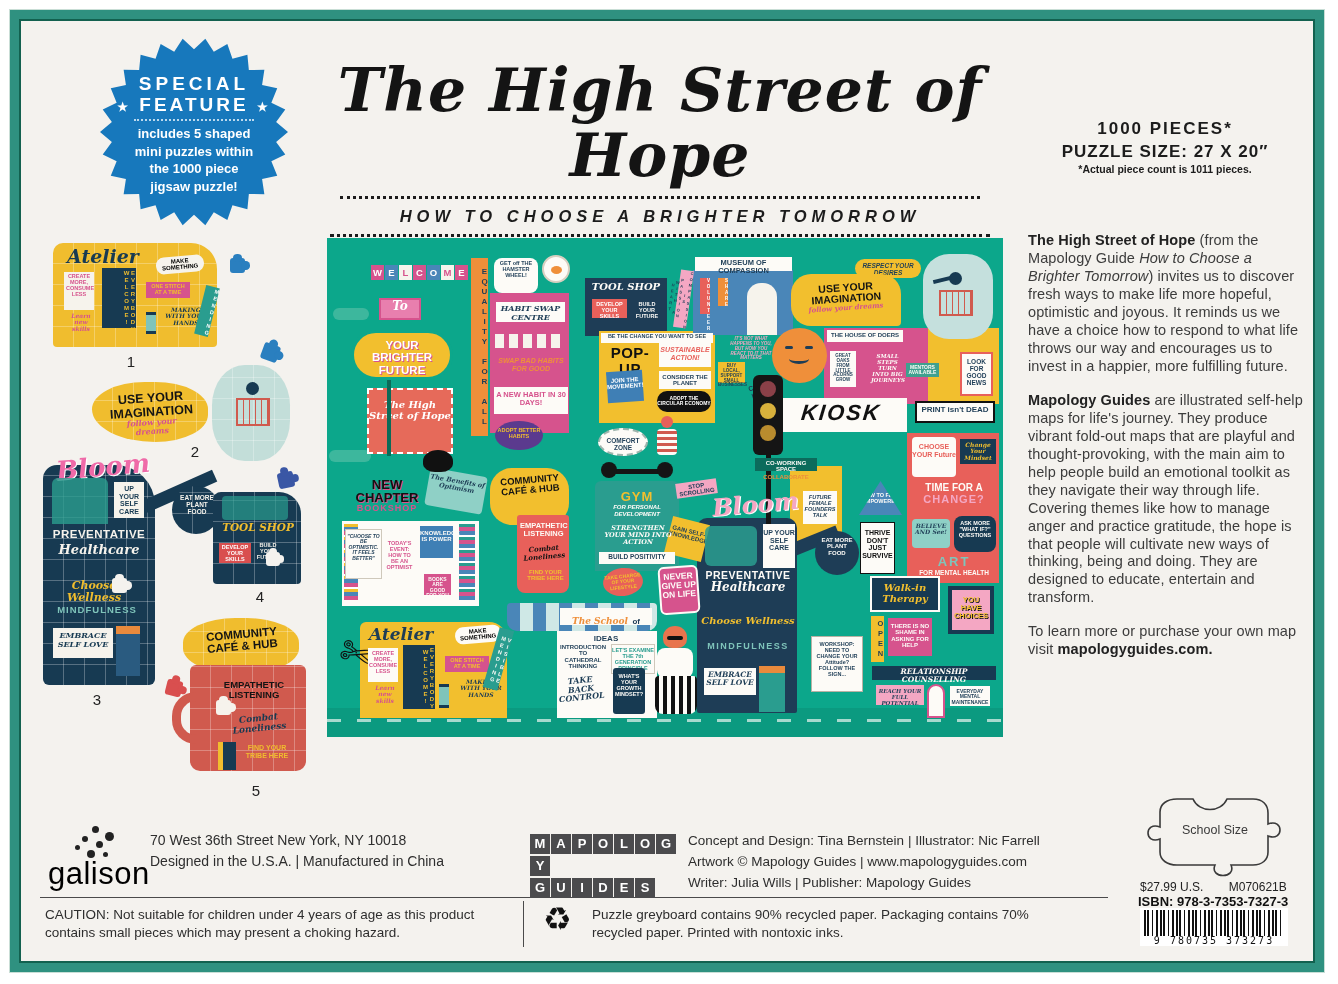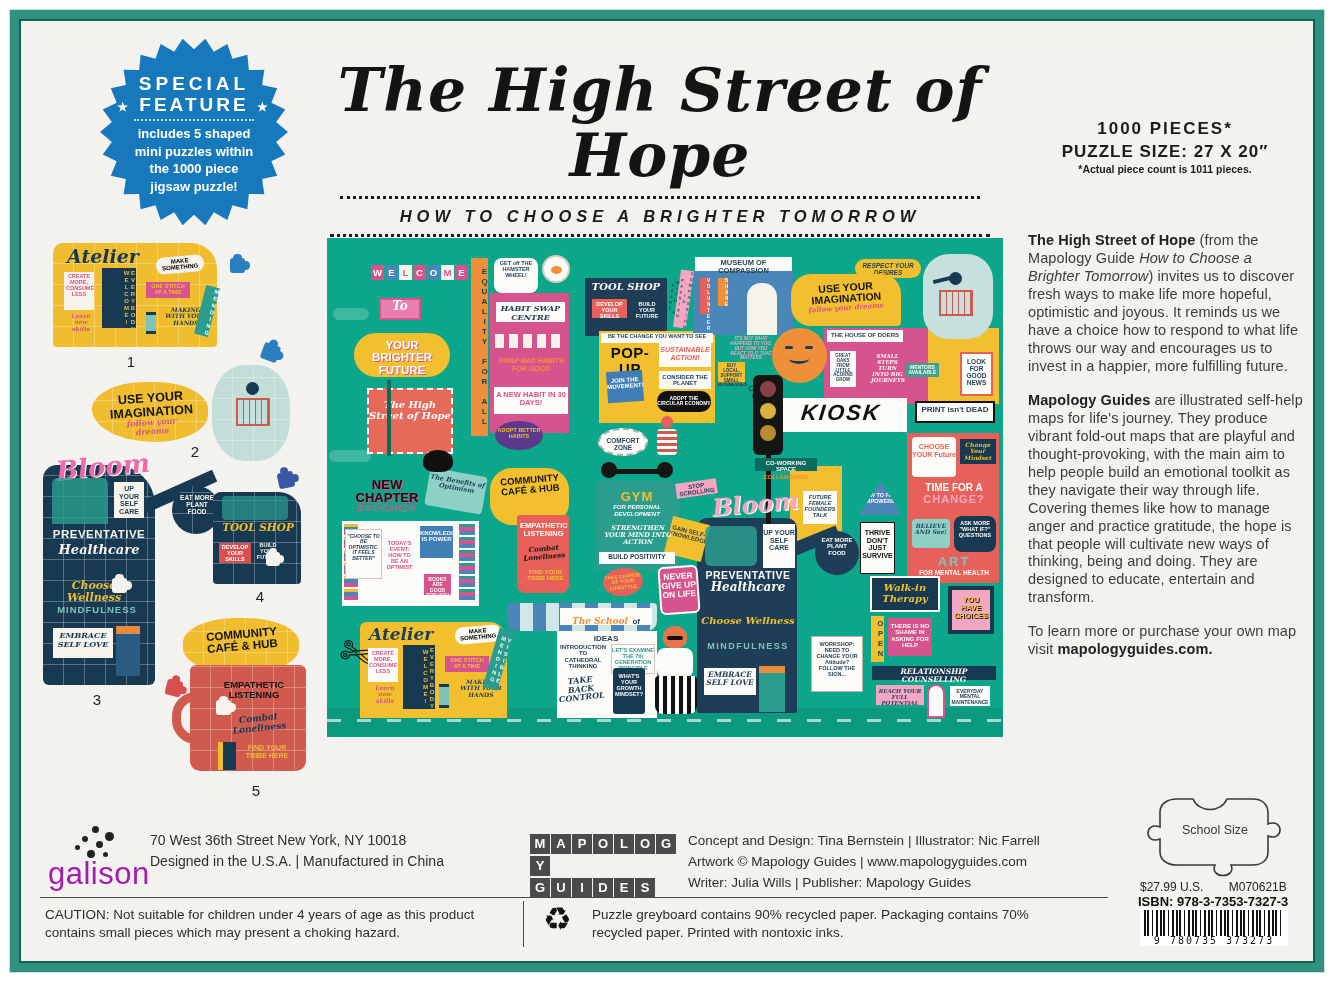--- a/index.html
+++ b/index.html
@@ -324,21 +324,21 @@
 <div class="ab" style="left:523px;top:901px;width:1px;height:46px;background:#4a4a4a;"></div>
 
 <div class="ab" style="left:48px;top:826px;width:100px;height:62px;">
   <div class="ab" style="left:44px;top:0;width:7px;height:7px;border-radius:50%;background:#222;"></div>
   <div class="ab" style="left:57px;top:6px;width:9px;height:9px;border-radius:50%;background:#222;"></div>
   <div class="ab" style="left:34px;top:10px;width:6px;height:6px;border-radius:50%;background:#222;"></div>
   <div class="ab" style="left:48px;top:15px;width:7px;height:7px;border-radius:50%;background:#222;"></div>
   <div class="ab" style="left:27px;top:19px;width:5px;height:5px;border-radius:50%;background:#222;"></div>
   <div class="ab" style="left:39px;top:24px;width:8px;height:8px;border-radius:50%;background:#222;"></div>
   <div class="ab" style="left:55px;top:26px;width:5px;height:5px;border-radius:50%;background:#222;"></div>
-  <div class="ab" style="left:0;top:30px;font-size:31px;color:#a21caf;letter-spacing:.5px;">galison</div>
+  <div class="ab" style="left:0;top:30px;font-size:31px;color:#000000;letter-spacing:.5px;">galison</div>
 </div>
 <div class="ab" style="left:150px;top:830px;width:370px;font-size:14px;color:#2e2e2e;line-height:1.5;">
   <div>70 West 36th Street  New York, NY 10018</div>
   <div>Designed in the U.S.A. | Manufactured in China</div>
 </div>
 
 <div class="ab" style="left:530px;top:834px;width:150px;">
   <div><span class="tile">M</span><span class="tile">A</span><span class="tile">P</span><span class="tile">O</span><span class="tile">L</span><span class="tile">O</span><span class="tile">G</span><span class="tile">Y</span></div>
   <div><span class="tile">G</span><span class="tile">U</span><span class="tile">I</span><span class="tile">D</span><span class="tile">E</span><span class="tile">S</span></div>
 </div>

